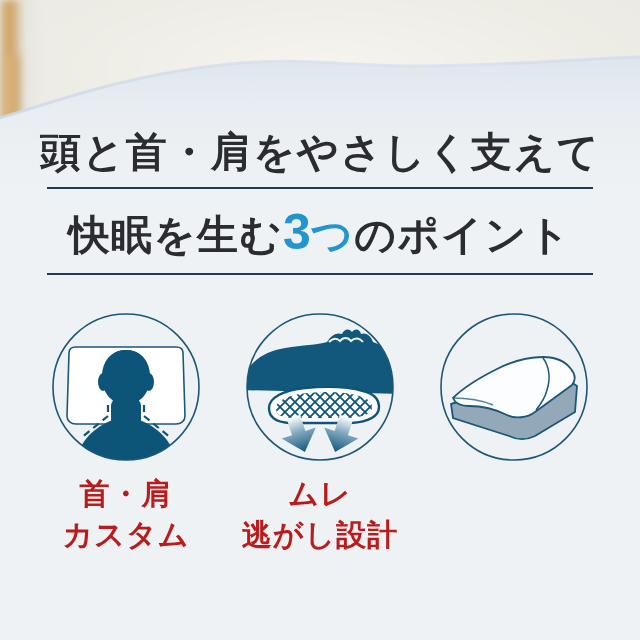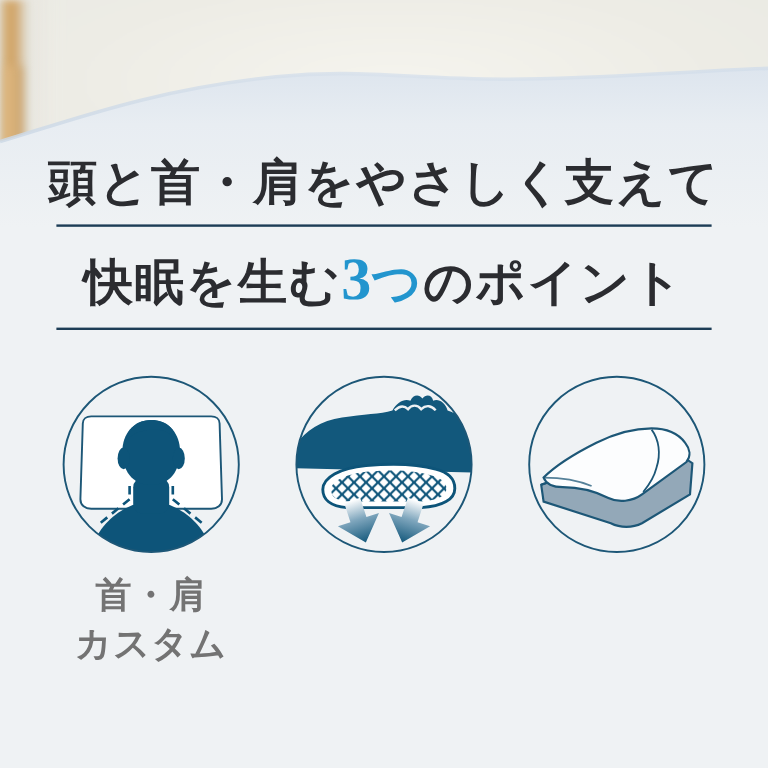--- a/index.html
+++ b/index.html
@@ -76,21 +76,21 @@
     text-align: center;
   }
   .hl-line {
     color: #2b2c30;
     font-size: 41px;
     line-height: 52px;
     letter-spacing: 1.5px;
     font-weight: 600;
     white-space: nowrap;
   }
-  .hl-line-2 { margin-top: 17px; font-family: Liberation Serif, serif; }
+  .hl-line-2 { margin-top: 17px; }
   .hl-num {
     color: #2295ce;
     font-size: 50px;
     font-weight: 700;
     letter-spacing: 0;
   }
   .hl-num-suffix {
     color: #2295ce;
     font-weight: 600;
   }
@@ -120,26 +120,27 @@
     align-items: center;
   }
   .circle-wrap {
     width: 150px;
     height: 150px;
     position: relative;
   }
   .caption {
     margin-top: 14px;
     text-align: center;
-    color: #737373;
+    color: #b91c1c;
     font-size: 30px;
     line-height: 41px;
     font-weight: 600;
     letter-spacing: 1px;
     white-space: nowrap;
+    font-family: Liberation Mono, monospace;
   }
 </style>
 </head>
 <body>
 
 <div id="page">
 
   <div class="photo-band">
     <div class="photo-soft"></div>
     <div class="photo-wood"></div>
@@ -253,20 +254,22 @@
                      C124,87 127,90 127,95 C127,102 119,105 104,106
                      L46,106 C34,105 31,102 31,96 Z" fill="url(#meshPat)"></path>
 
             <path d="M47,104 L47,121 L36,121 L54,141 L72,121 L61,121 L61,104 Z" fill="url(#arrowGrad)" transform="rotate(-18 54 122)"></path>
             <path d="M89,104 L89,121 L78,121 L96,141 L114,121 L103,121 L103,104 Z" fill="url(#arrowGrad)" transform="rotate(18 96 122)"></path>
           </g>
           <circle cx="75" cy="75" r="73" fill="none" stroke="#1d5777" stroke-width="1.6"></circle>
         </svg>
       </div>
       <div class="caption">
+        <div>ムレ</div>
+        <div>逃がし設計</div>
       </div>
     </div>
 
     <div class="feature">
       <div class="circle-wrap">
         <svg viewBox="0 0 150 150" width="150" height="150">
           <defs>
             <clipPath id="clip3">
                 <circle cx="75" cy="75" r="73"></circle>
               </clipPath>

